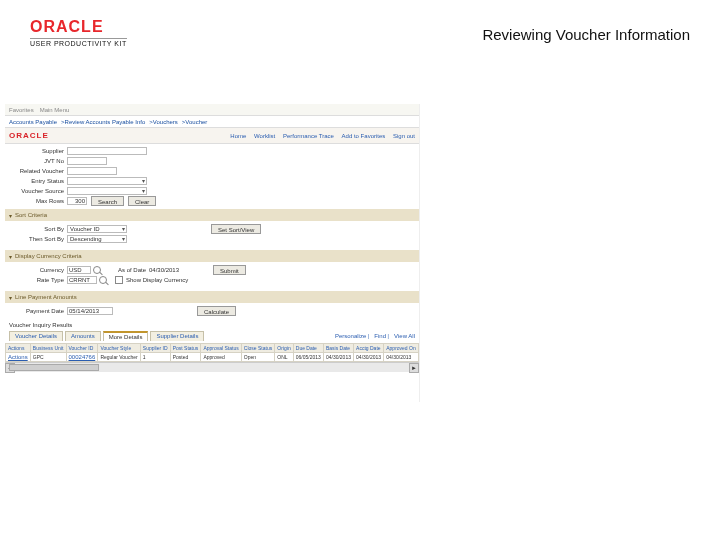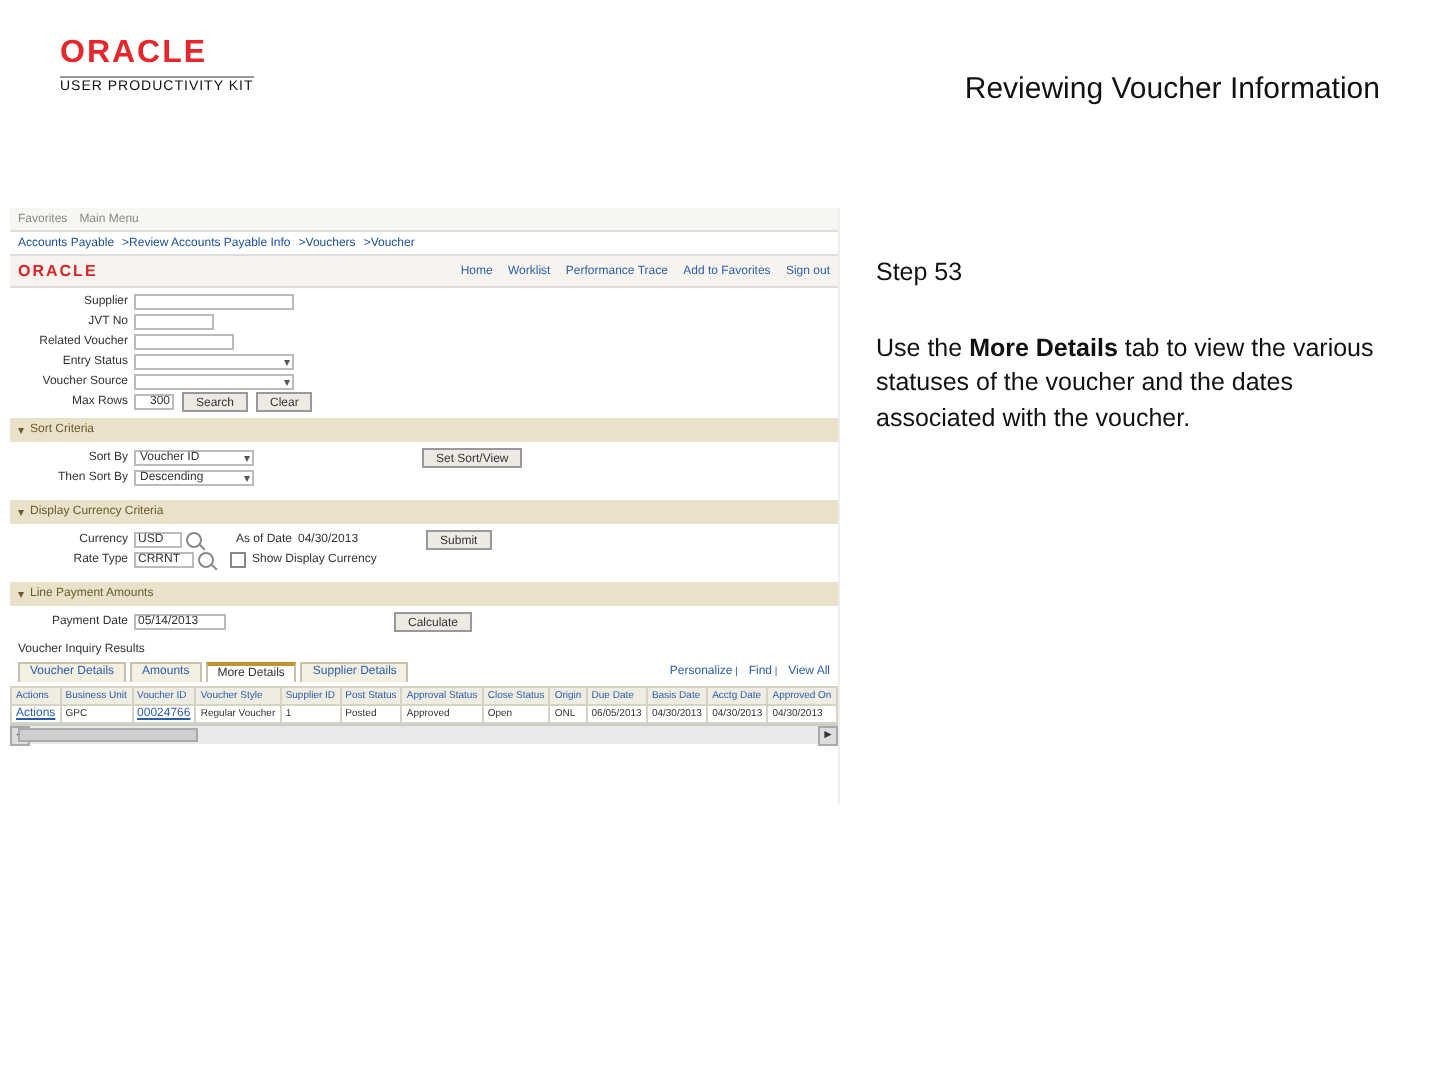--- a/index.html
+++ b/index.html
@@ -4,21 +4,21 @@
 <style>
   * { box-sizing: border-box; margin: 0; padding: 0; }
   html, body { width: 720px; height: 540px; font-family: Arial, Helvetica, sans-serif; background: #fff; color: #000; }
   .page { position: relative; width: 720px; height: 540px; }
 
   
   .logo-area { position: absolute; top: 18px; left: 30px; }
   .oracle-logo { font-family: Arial, sans-serif; font-weight: bold; font-size: 16px; color: #e8272c; letter-spacing: 1px; }
   .upk { font-size: 7px; letter-spacing: 0.5px; color: #111; border-top: 1px solid #999; margin-top: 2px; padding-top: 1px; }
 
-  .page-title { position: absolute; top: 36px; right: 30px; font-size: 15px; color: #111; }
+  .page-title { position: absolute; top: 26px; right: 30px; font-size: 15px; color: #111; }
 
   
   .instructions { position: absolute; top: 128px; left: 438px; width: 250px; font-size: 12.5px; color: #111; line-height: 1.4; }
   .instructions .step { margin-bottom: 20px; }
   .instructions b { font-weight: bold; }
 
   
   .shot { position: absolute; top: 104px; left: 5px; width: 415px; height: 298px; background: #fff; font-size: 6px; color: #333; overflow: hidden; border-right: 1px solid #eee;}
   .shot * { font-size: 6px; }
 
@@ -68,26 +68,20 @@
 </head>
 <body>
 <div class="page">
 
   <div class="logo-area">
     <div class="oracle-logo">ORACLE</div>
     <div class="upk">USER PRODUCTIVITY KIT</div>
   </div>
   <div class="page-title">Reviewing Voucher Information</div>
 
-  <div class="instructions">
-    <div class="step">Step 53</div>
-    <div>
-      <span>Use the </span><b>More Details</b><span> tab to view the various statuses of the voucher and the dates associated with the voucher.</span>
-    </div>
-  </div>
 
   <div class="shot">
 
     <div class="shot-top">
       <span>Favorites</span>
       <span>Main Menu</span>
     </div>
 
     <div class="shot-bc">
       <span>Accounts Payable</span> &gt;

